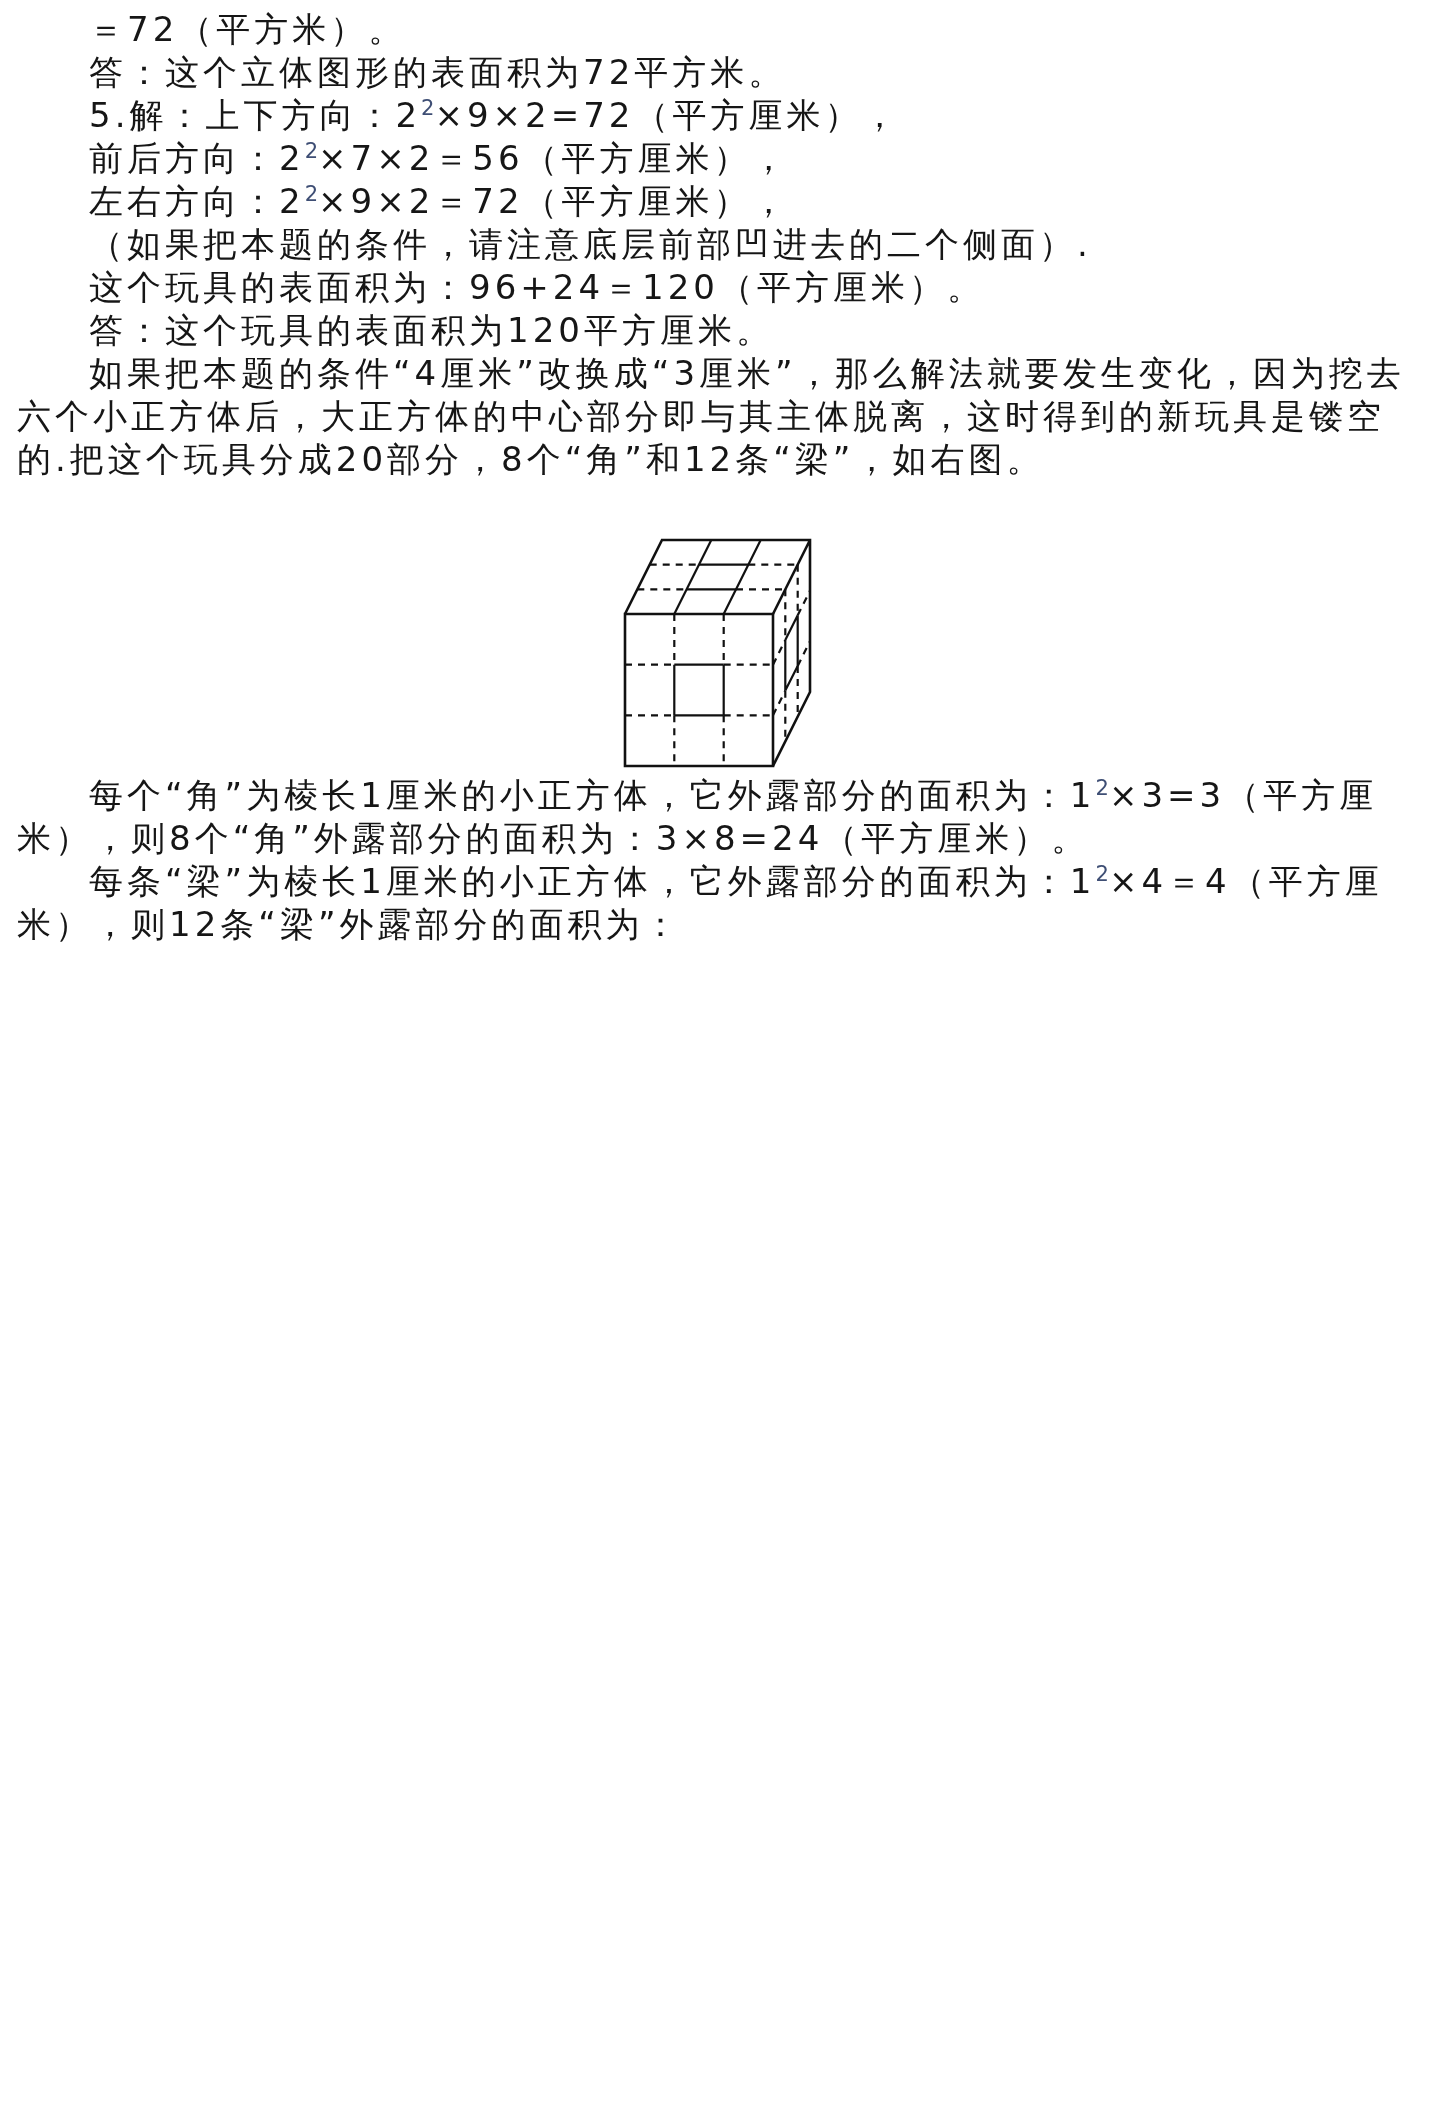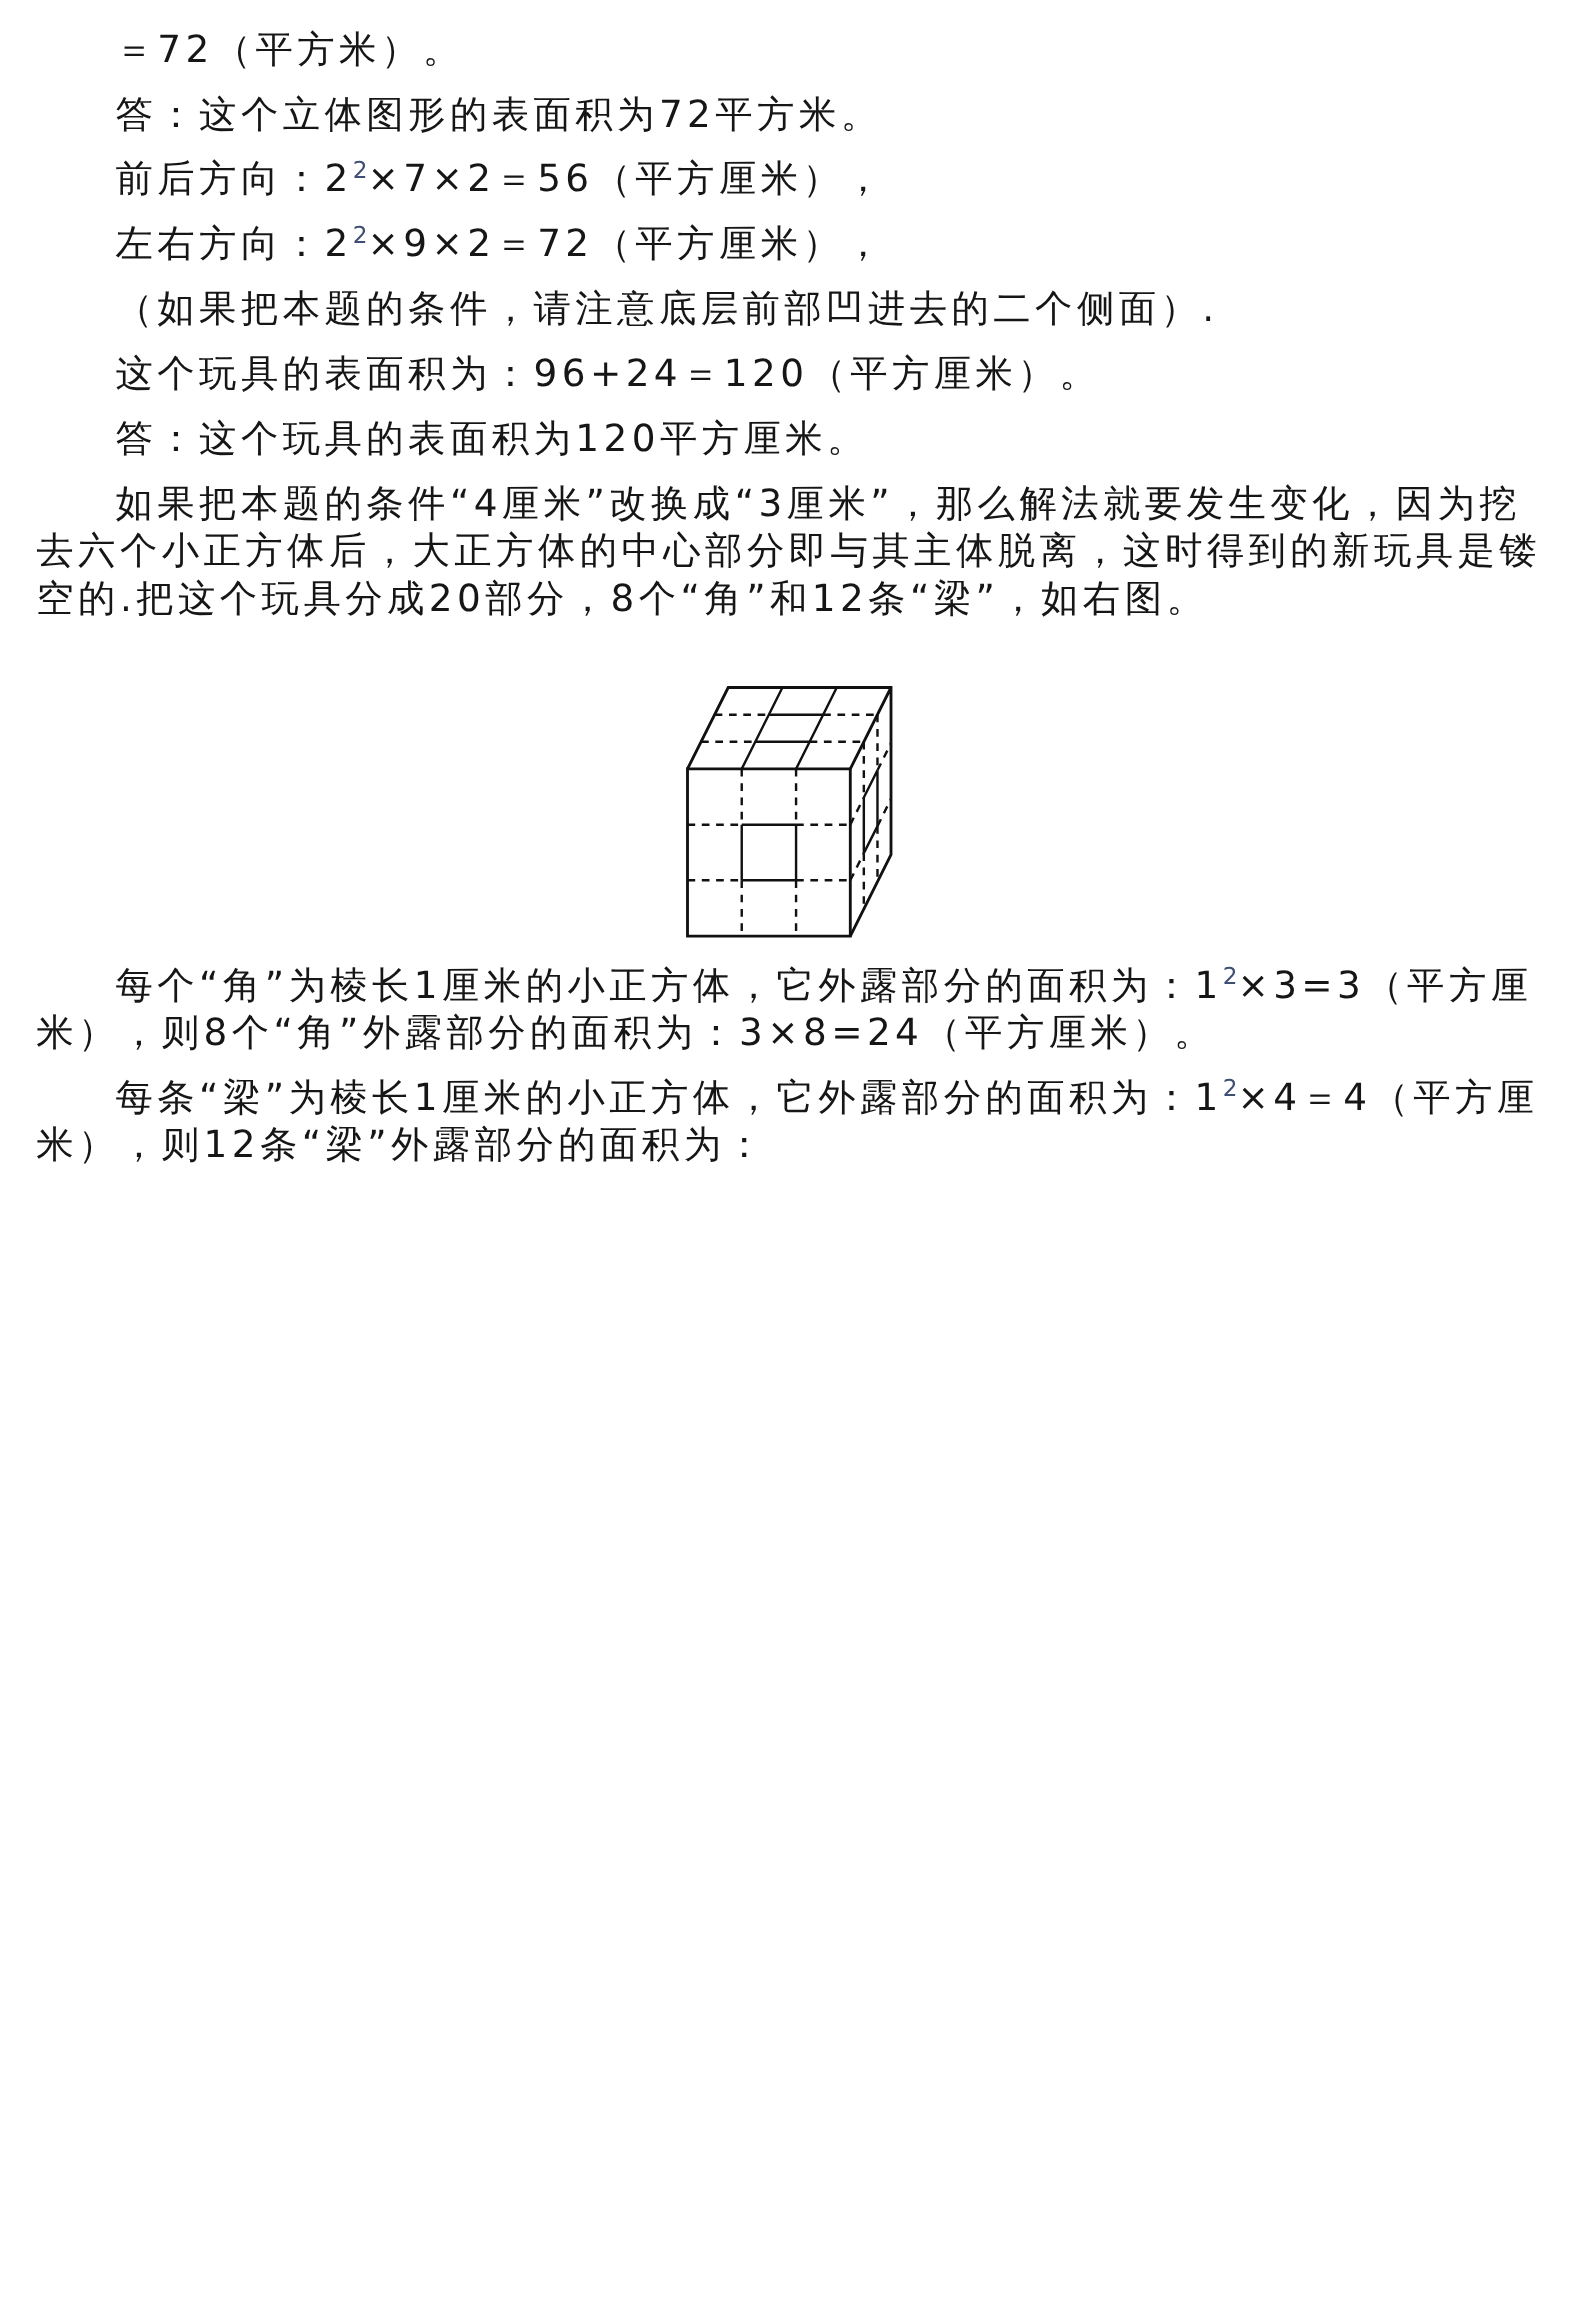--- a/index.html
+++ b/index.html
@@ -12,21 +12,21 @@
     color: #161616;
     font-family: "DejaVu Sans", sans-serif;
     font-size: 34px;
     line-height: 43px;
     letter-spacing: 4px;
   }
   .doc {
     padding: 8px 14px 0 17px;
   }
   .doc p {
-    margin: 16px;
+    margin: 0;
     text-indent: 72px;
     text-align: left;
   }
   sup {
     font-size: 0.62em;
     line-height: 0;
     letter-spacing: 0;
     color: #3e4e74;
     vertical-align: super;
   }
@@ -63,20 +63,21 @@
 </style>
 </head>
 <body>
 
 <div class="doc">
 
   <p class="p1">＝72（平方米）。</p>
 
   <p class="p2">答：这个立体图形的表面积为72平方米。</p>
 
+  <p class="p3"><span>5.解：上下方向：2</span><sup>2</sup><span>×9×2=72（平方厘米），</span></p>
 
   <p class="p4"><span>前后方向：2</span><sup>2</sup><span>×7×2＝56（平方厘米），</span></p>
 
   <p class="p5"><span>左右方向：2</span><sup>2</sup><span>×9×2＝72（平方厘米），</span></p>
 
   <p class="p6">（如果把本题的条件，请注意底层前部凹进去的二个侧面）.</p>
 
 
 
 

